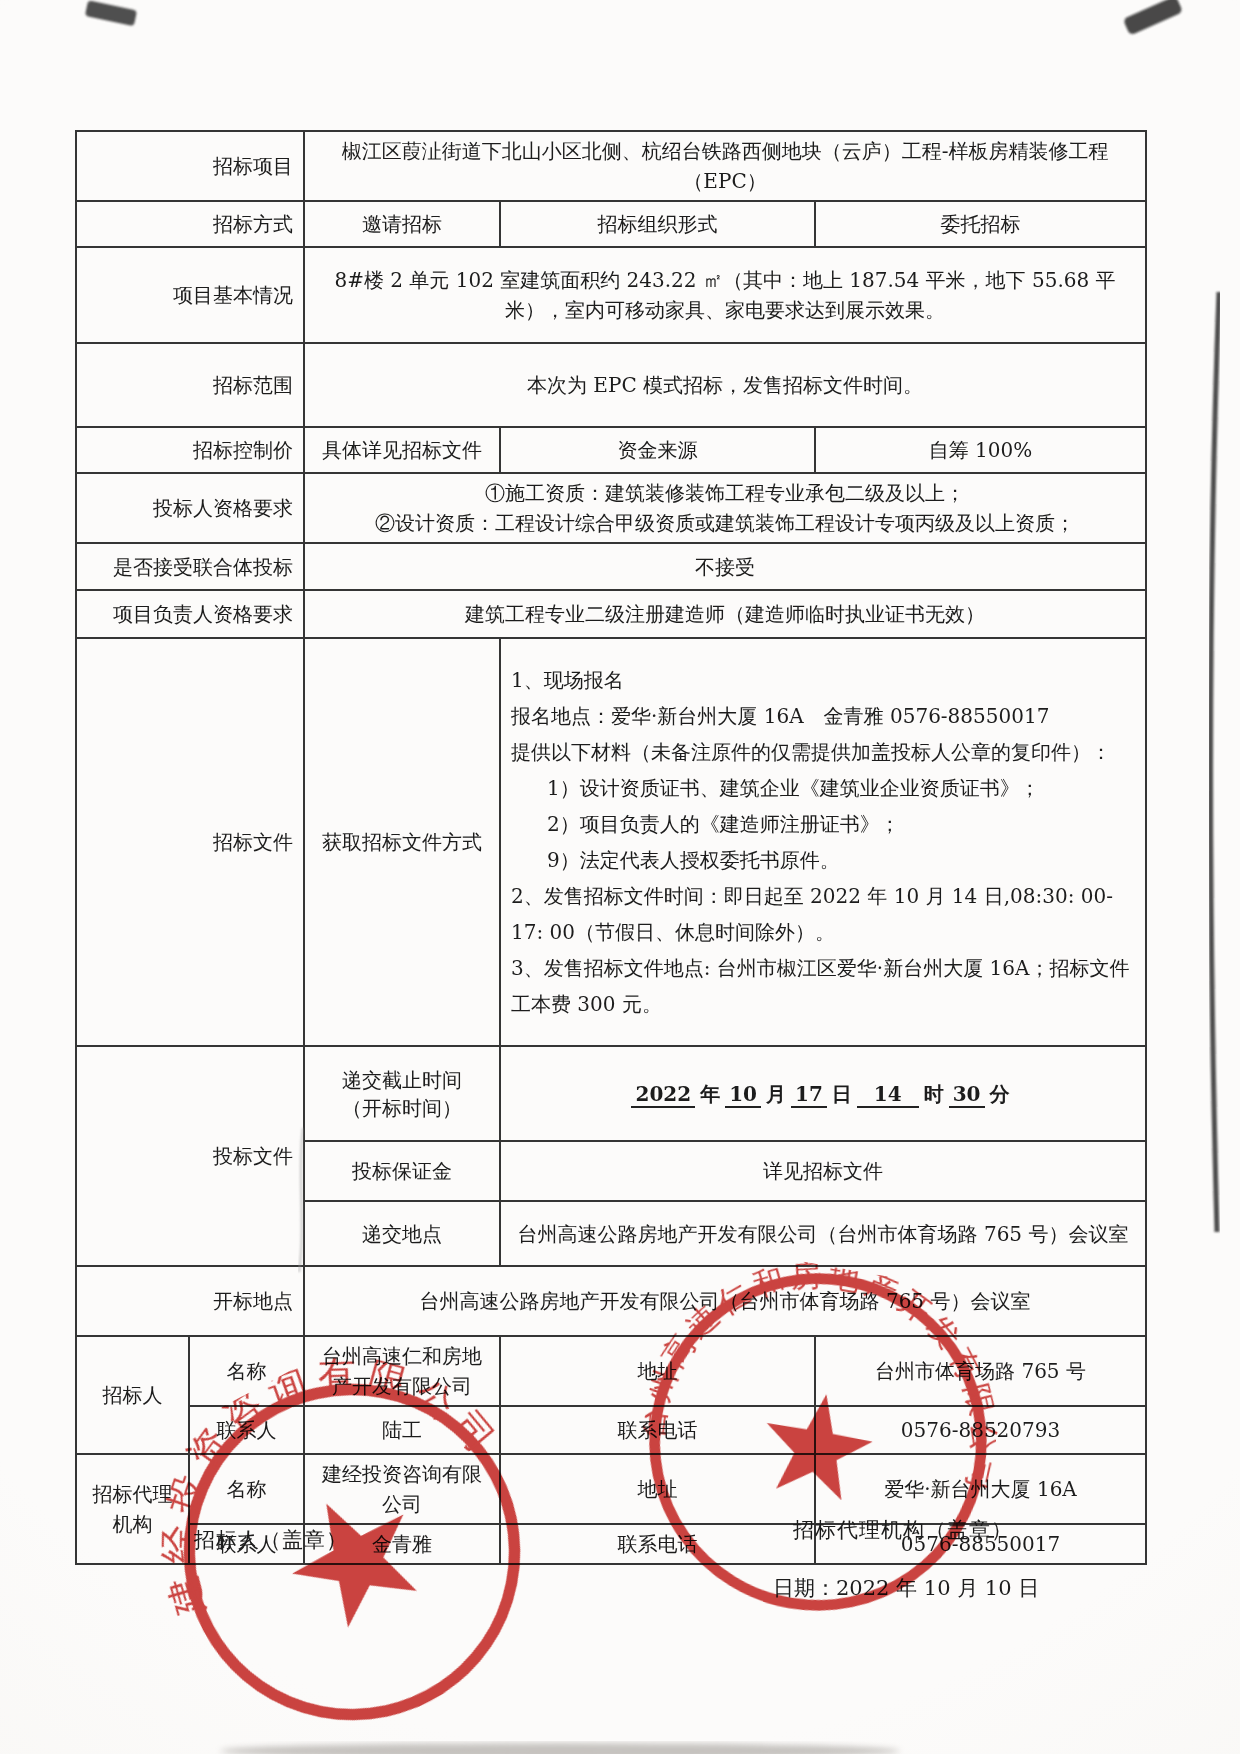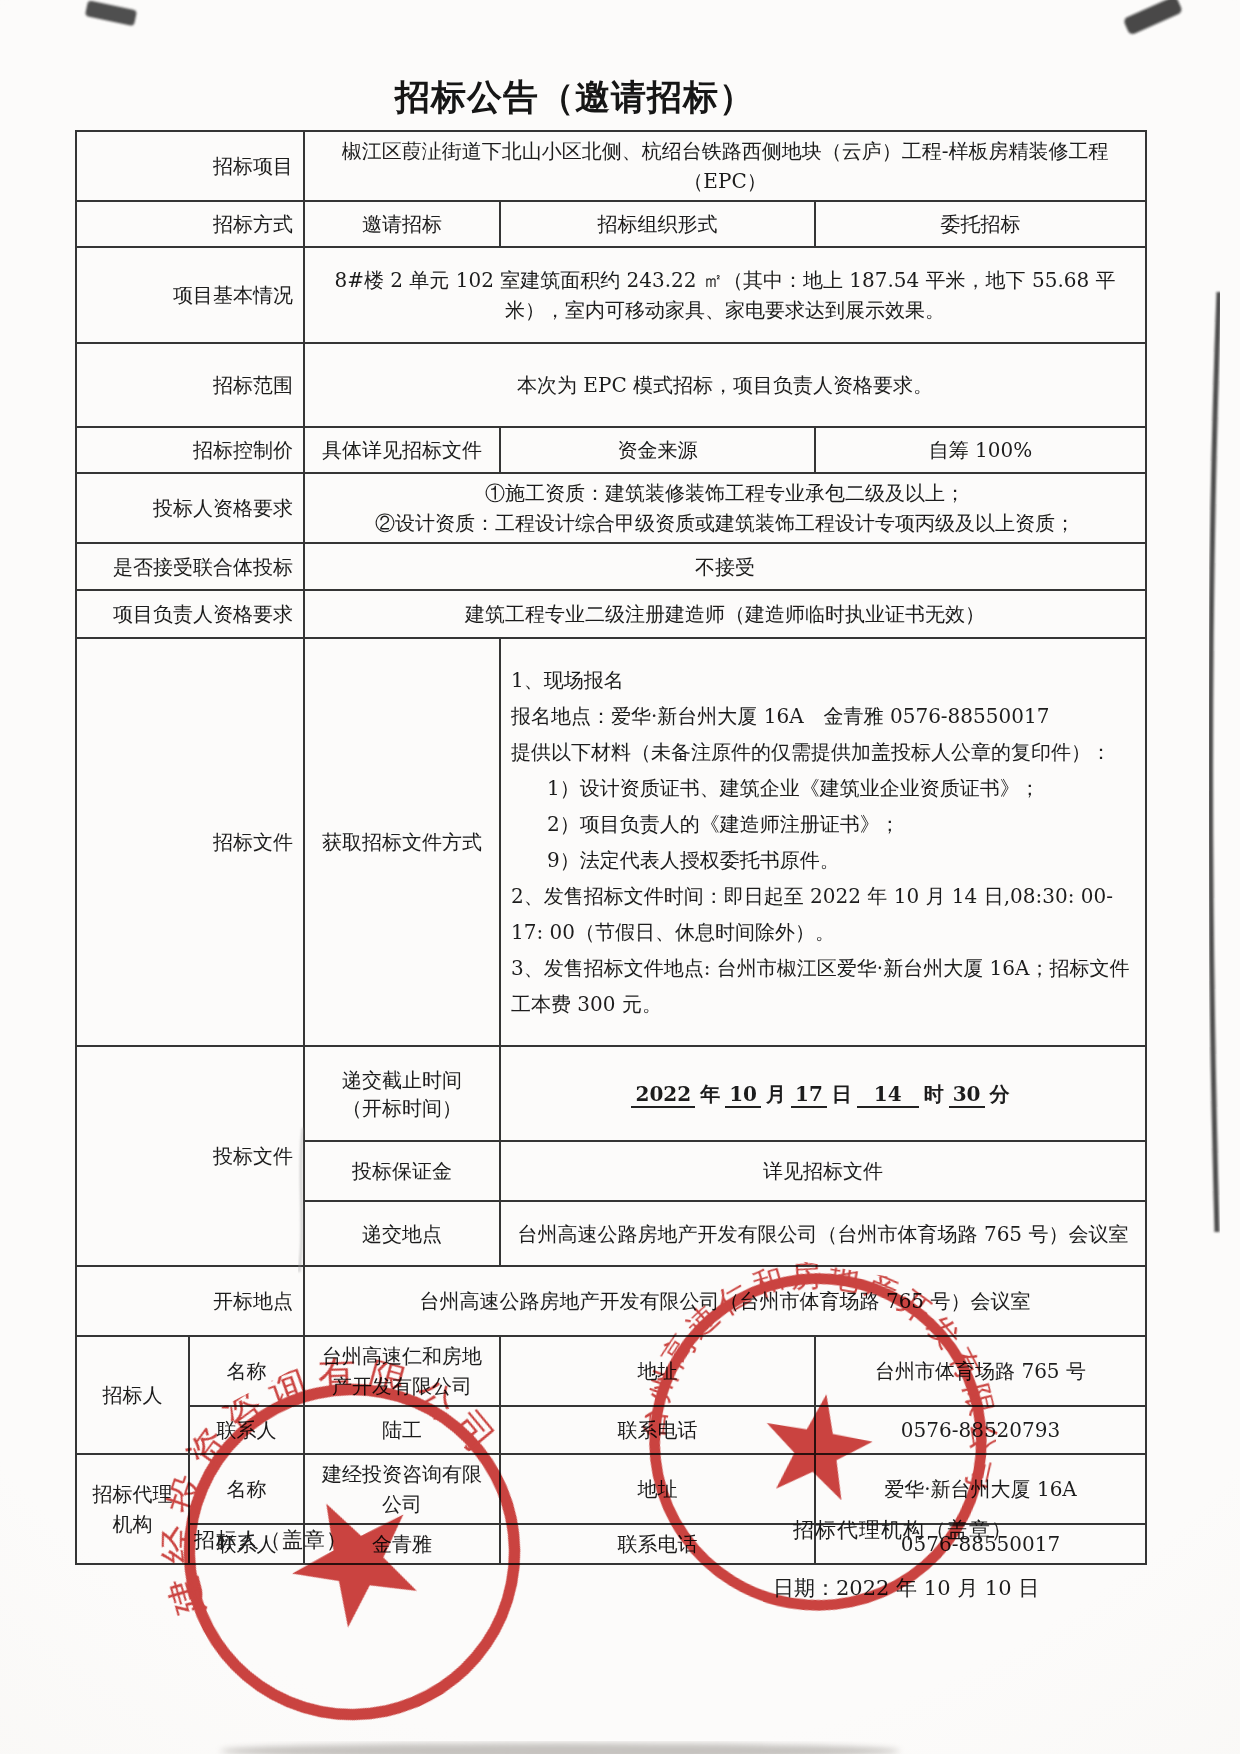--- a/index.html
+++ b/index.html
@@ -38,21 +38,20 @@
   .seal-label{position:absolute;font-size:21px;letter-spacing:1px;color:#1c1c1c;}
   .date-line{position:absolute;font-size:21px;color:#1c1c1c;}
   .seal{position:absolute;opacity:.85;mix-blend-mode:multiply;filter:blur(.4px);}
   .artifacts{position:absolute;left:0;top:0;pointer-events:none;}
 </style>
 </head>
 <body>
 
 <div class="page">
 
-  <div class="title">招标公告（邀请招标）</div>
 
   <table class="doc">
     <colgroup>
       <col style="width:113px">
         <col style="width:115px">
         <col style="width:196px">
       <col style="width:315px">
         <col style="width:331px">
     </colgroup>
     <tbody>
@@ -65,21 +64,21 @@
         <td class="cen">邀请招标</td>
         <td class="cen">招标组织形式</td>
         <td class="cen">委托招标</td>
       </tr>
       <tr style="height:96px">
         <td colspan="2" class="lab">项目基本情况</td>
         <td colspan="3" class="val">8#楼 2 单元 102 室建筑面积约 243.22 ㎡（其中：地上 187.54 平米，地下 55.68 平米），室内可移动家具、家电要求达到展示效果。</td>
       </tr>
       <tr style="height:84px">
         <td colspan="2" class="lab">招标范围</td>
-        <td colspan="3" class="val">本次为 EPC 模式招标，项目负责人资格要求。</td>
+        <td colspan="3" class="val">本次为 EPC 模式招标，发售招标文件时间。</td>
       </tr>
       <tr style="height:46px">
         <td colspan="2" class="lab">招标控制价</td>
         <td class="val">具体详见招标文件</td>
         <td class="cen">资金来源</td>
         <td class="cen">自筹 100%</td>
       </tr>
       <tr style="height:60px">
         <td colspan="2" class="lab">投标人资格要求</td>
         <td colspan="3" class="val">

